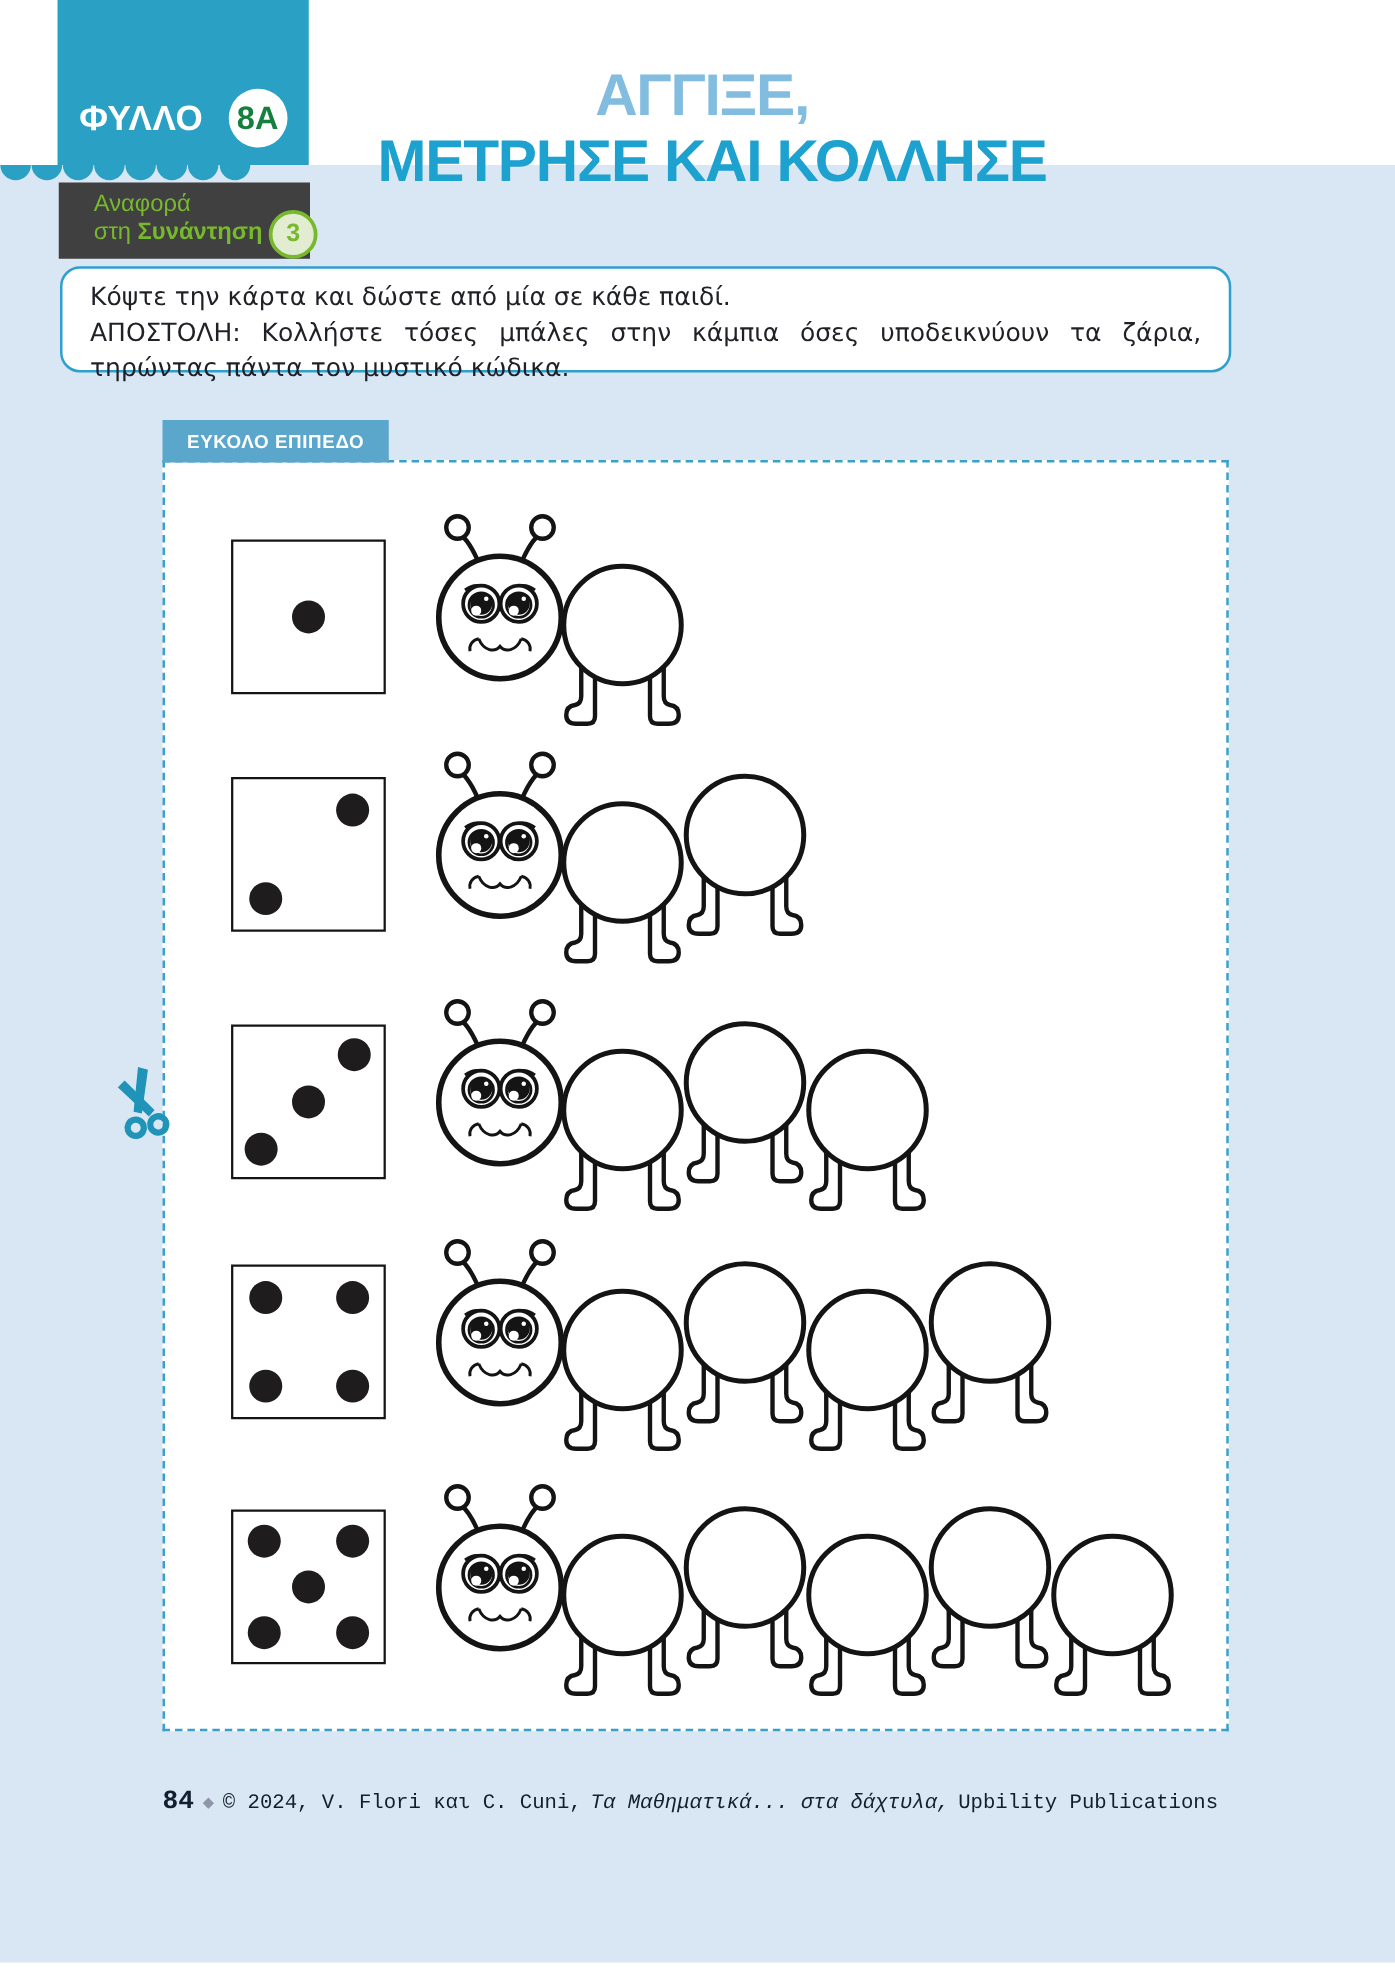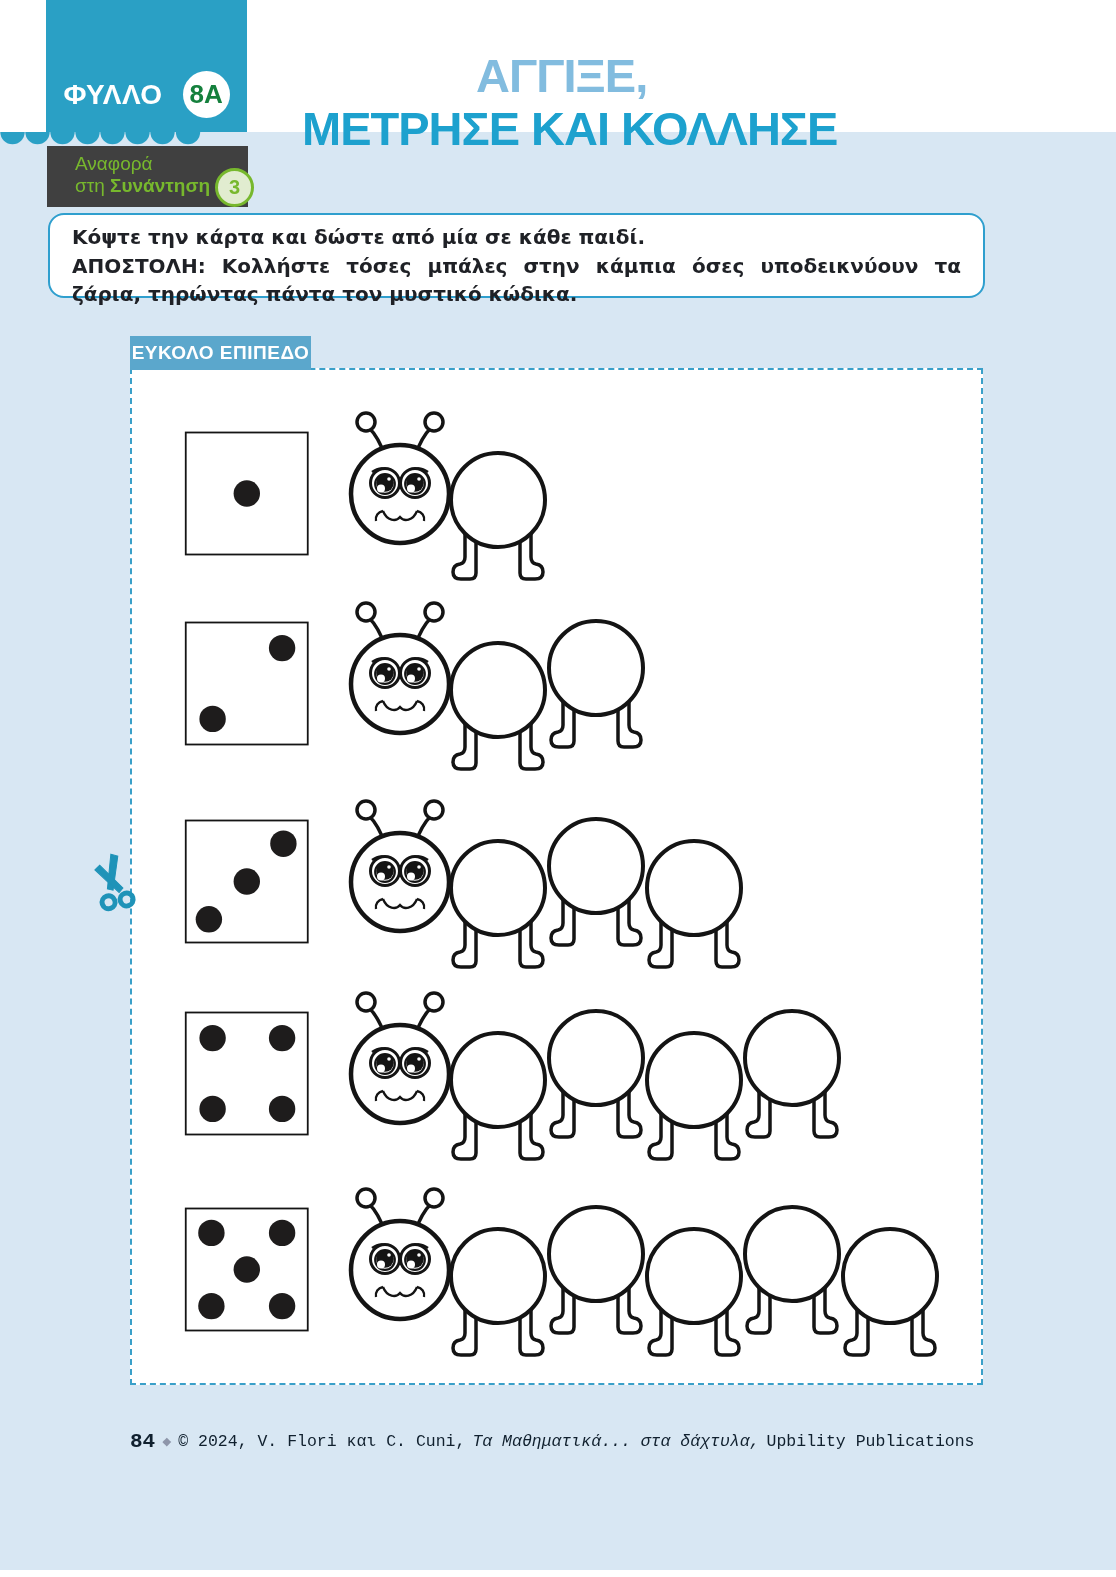--- a/index.html
+++ b/index.html
@@ -18,26 +18,26 @@
   .ref-box{position:absolute;left:47px;top:146px;width:201px;height:61px;background:#404040;color:#77b82d;font-size:19px;line-height:1.15;padding-top:7px;box-sizing:border-box;}
   .ref-text{margin-left:28px;}
   .ref-badge{position:absolute;left:168px;top:22px;width:33px;height:33px;border:3px solid #77b82d;border-radius:50%;background:#e1ecd0;color:#77b82d;font-weight:bold;font-size:20px;display:flex;align-items:center;justify-content:center;}
 
   
   .title{position:absolute;left:286px;top:50px;font-weight:bold;font-size:47px;line-height:1.12;letter-spacing:-1px;white-space:nowrap;text-align:center;}
   .title .t1{color:#82bcdf;}
   .title .t2{color:#1da1ce;margin-left:16px;}
 
   
-  .instructions{position:absolute;left:48px;top:213px;width:937px;height:85px;background:#ffffff;border:2px solid #2f9fce;border-radius:16px;box-sizing:border-box;padding:8px 22px 0 22px;color:#1f2126;font-size:20px;line-height:1.43;font-family:"DejaVu Sans",sans-serif;font-weight:bold;}
+  .instructions{position:absolute;left:48px;top:213px;width:937px;height:85px;background:#ffffff;border:2px solid #2f9fce;border-radius:16px;box-sizing:border-box;padding:8px 22px 0 22px;color:#1f2126;font-size:20px;line-height:1.43;font-family:"DejaVu Sans",sans-serif;}
   .instructions p{margin:0;}
   .instructions .mission{text-align:justify;}
 
   
-  .level-label{position:absolute;left:130px;top:336px;width:181px;height:34px;background:#5ba7cc;color:#ffffff;font-weight:bold;font-size:19px;letter-spacing:0.5px;display:flex;align-items:center;justify-content:center;z-index:3;}
+  .level-label{position:absolute;left:130px;top:336px;width:181px;height:34px;background:#5ba7cc;color:#ffffff;font-weight:bold;font-size:15px;letter-spacing:0.5px;display:flex;align-items:center;justify-content:center;z-index:3;}
   .activity-box{position:absolute;left:130px;top:368px;width:853px;height:1017px;background:#ffffff;border:2px dashed #3aa0c9;box-sizing:border-box;z-index:1;}
   .activity-box svg.row{position:absolute;left:0;}
 
   
   .scissors{position:absolute;left:90px;top:852px;width:52px;height:62px;z-index:4;}
 
   
   .footer{position:absolute;left:130px;top:1430px;font-size:16.5px;color:#10202e;display:flex;align-items:center;gap:7px;white-space:nowrap;font-family:Liberation Mono, monospace;}
   .footer .pagenum{font-weight:bold;font-size:21px;}
   .footer .diamond{color:#8e96aa;font-size:15px;}

